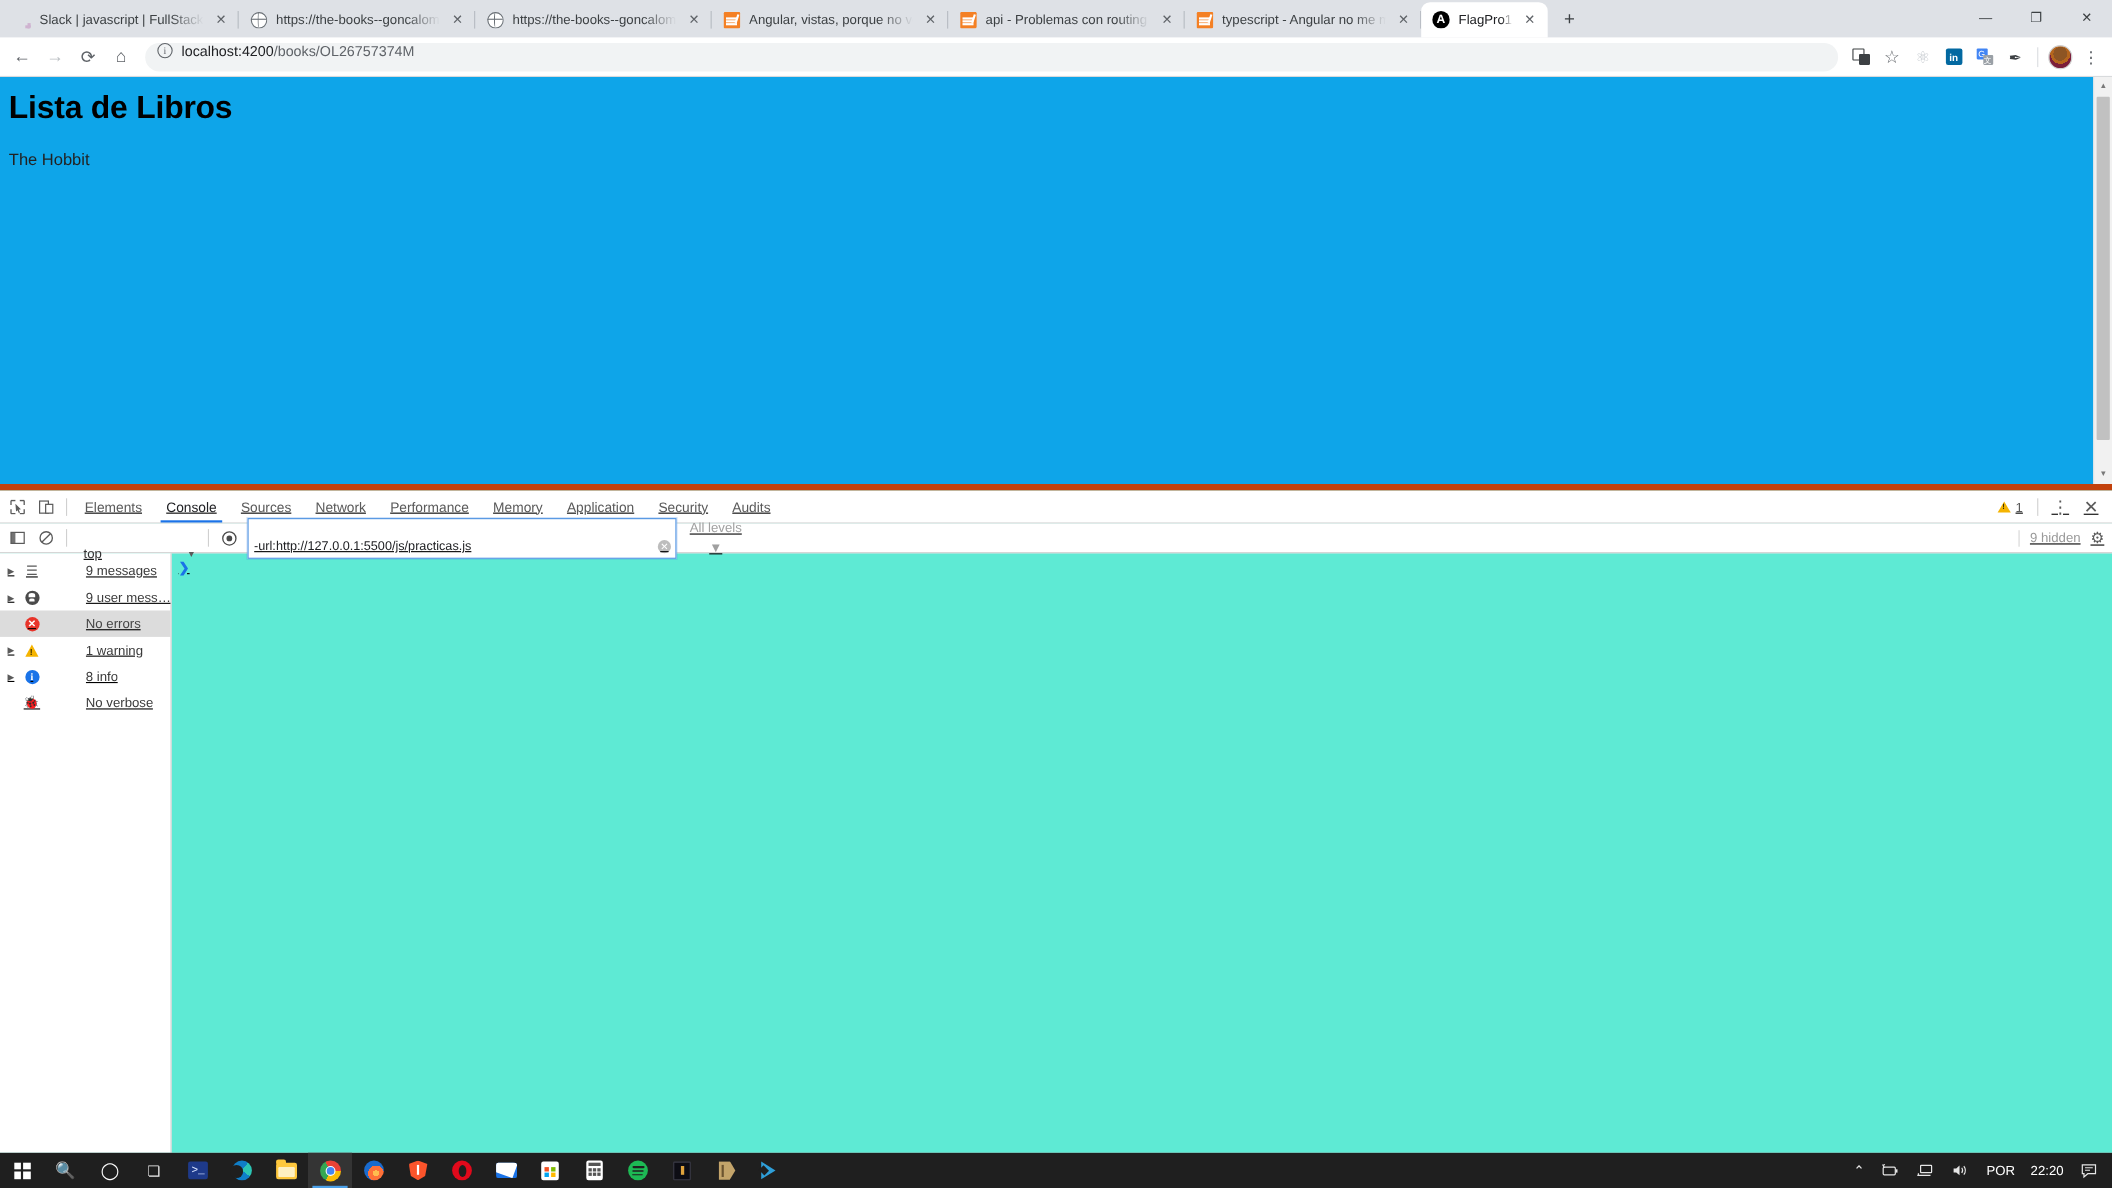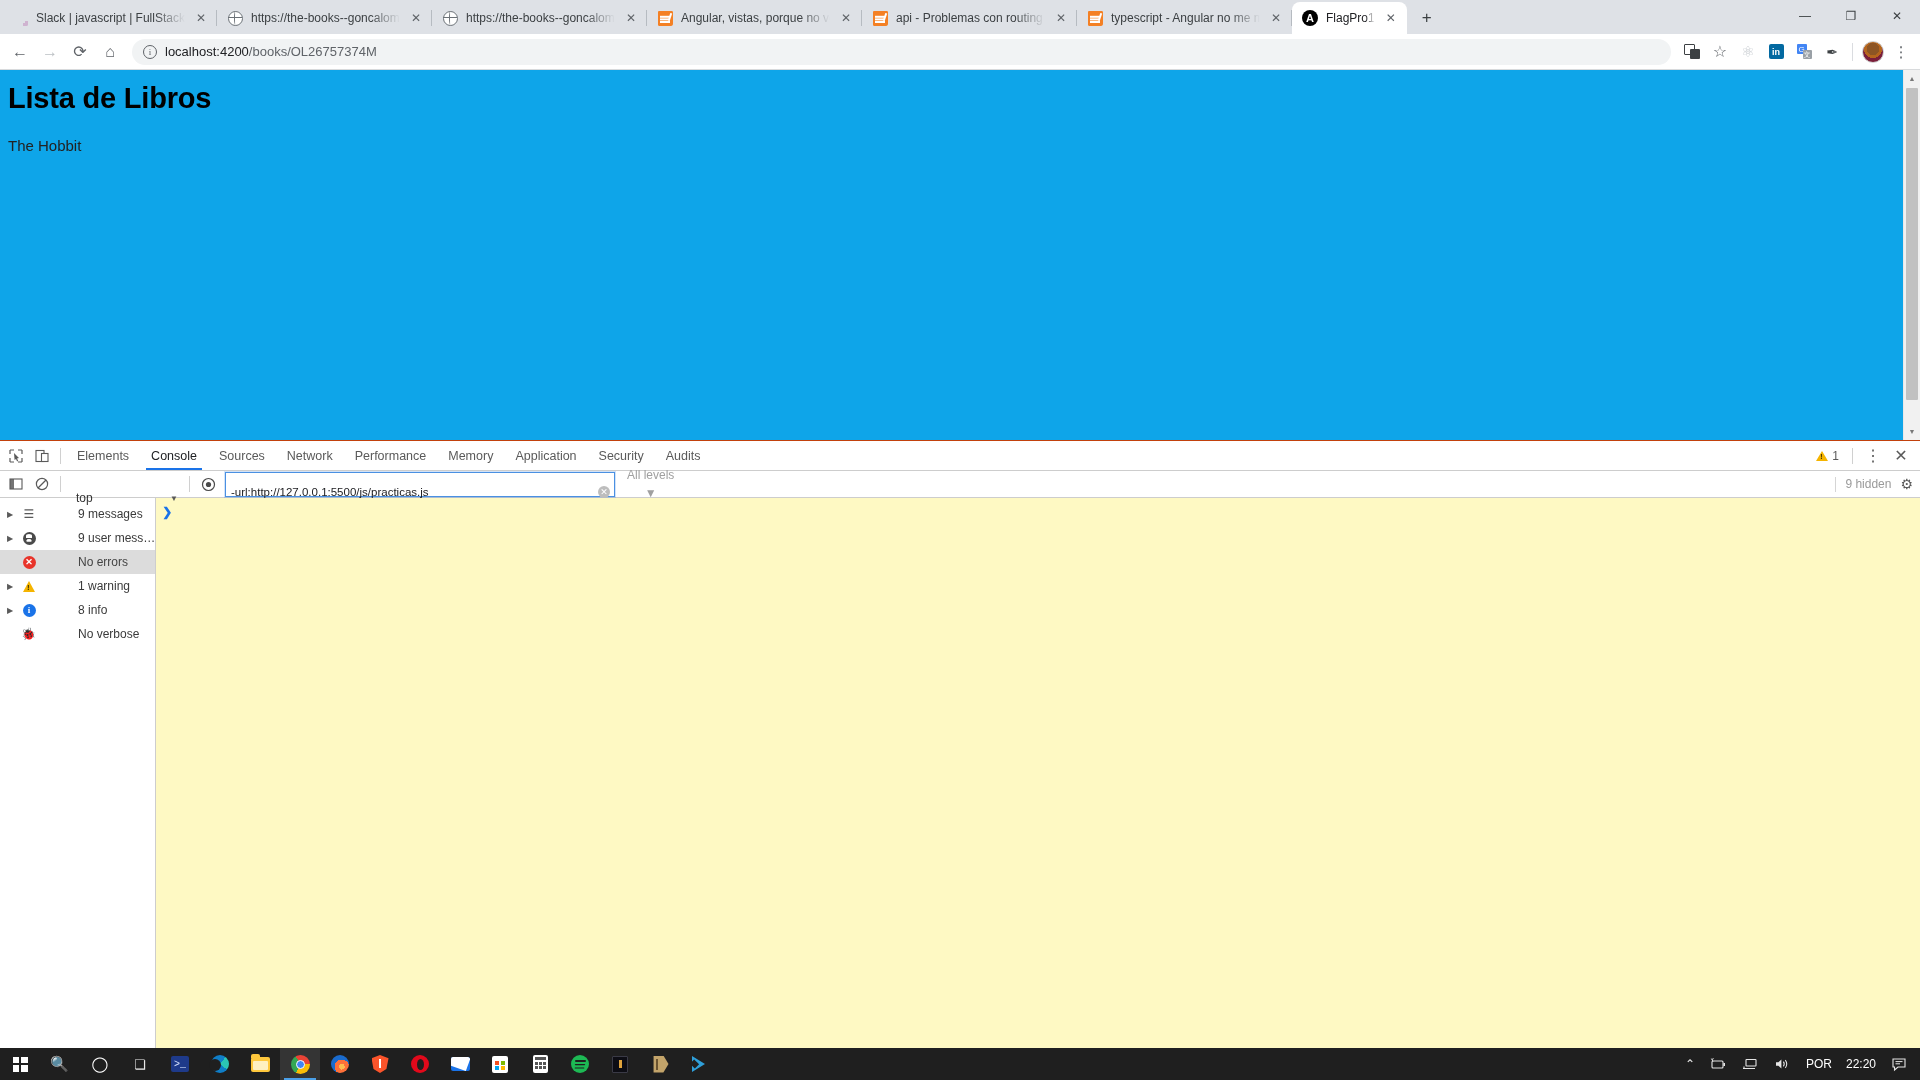--- a/index.html
+++ b/index.html
@@ -141,21 +141,21 @@
     display: flex; align-items: center; justify-content: center;
     color: #5f6368;
     border-radius: 50%;
   }
   .navbtn.dim { color: #bcc0c4; }
   .omnibox {
     flex: 1 1 auto;
     height: 26px;
     background: #f1f3f4;
     border-radius: 13px;
-    display: flex; align-items: center;
+    display: flex; align-items: flex-start;
     margin: 0 6px;
     padding: 0 10px 0 11px;
     gap: 8px;
     min-width: 0;
   }
   .omnibox .urltext {
     font-size: 13px; color: #202124;
     white-space: nowrap; overflow: hidden;
   }
   .urltext .host { color: #202124; }
@@ -257,24 +257,25 @@
     width: 12px;
     height: 312px;
     background: #c1c1c1;
     border-radius: 1px;
   }
   .pagescroll .arrow.bottom { position: absolute; bottom: 0; }
 
   
   .devtools {
     flex: 1 1 auto;
-    background: #fef9c3;
-    border-top: 1px solid #c2410c;
+    background: #5eead4;
+    border-top: 6px solid #c2410c;
     display: flex; flex-direction: column;
     min-height: 0;
+    text-decoration: underline;
   }
   .dt-tabbar {
     height: 30px; flex: 0 0 30px;
     display: flex; align-items: center;
     border-bottom: 1px solid #cdcdcd;
     padding-left: 3px;
     background: #fff;
   }
   .dt-iconbtn {
     width: 26px; height: 26px;
@@ -329,21 +330,21 @@
     font-size: 12px; color: #333;
     padding-left: 10px;
     position: relative;
     margin-top: 28px;
   }
   .ctx-select .caret {
     position: absolute; right: 6px; font-size: 8px; color: #5a5a5a;
   }
   .filter-input {
     flex: 0 0 390px;
-    height: 25px;
+    height: 37px;
     border: 1px solid #4a90e2;
     background: #fff;
     display: flex; align-items: center;
     padding: 16px 4px 0 5px;
     margin-left: 4px;
     box-shadow: 0 0 0 1px rgba(74,144,226,.25);
   }
   .filter-input input {
     flex: 1 1 auto; border: none; outline: none;
     font-size: 11.5px; color: #202124;

